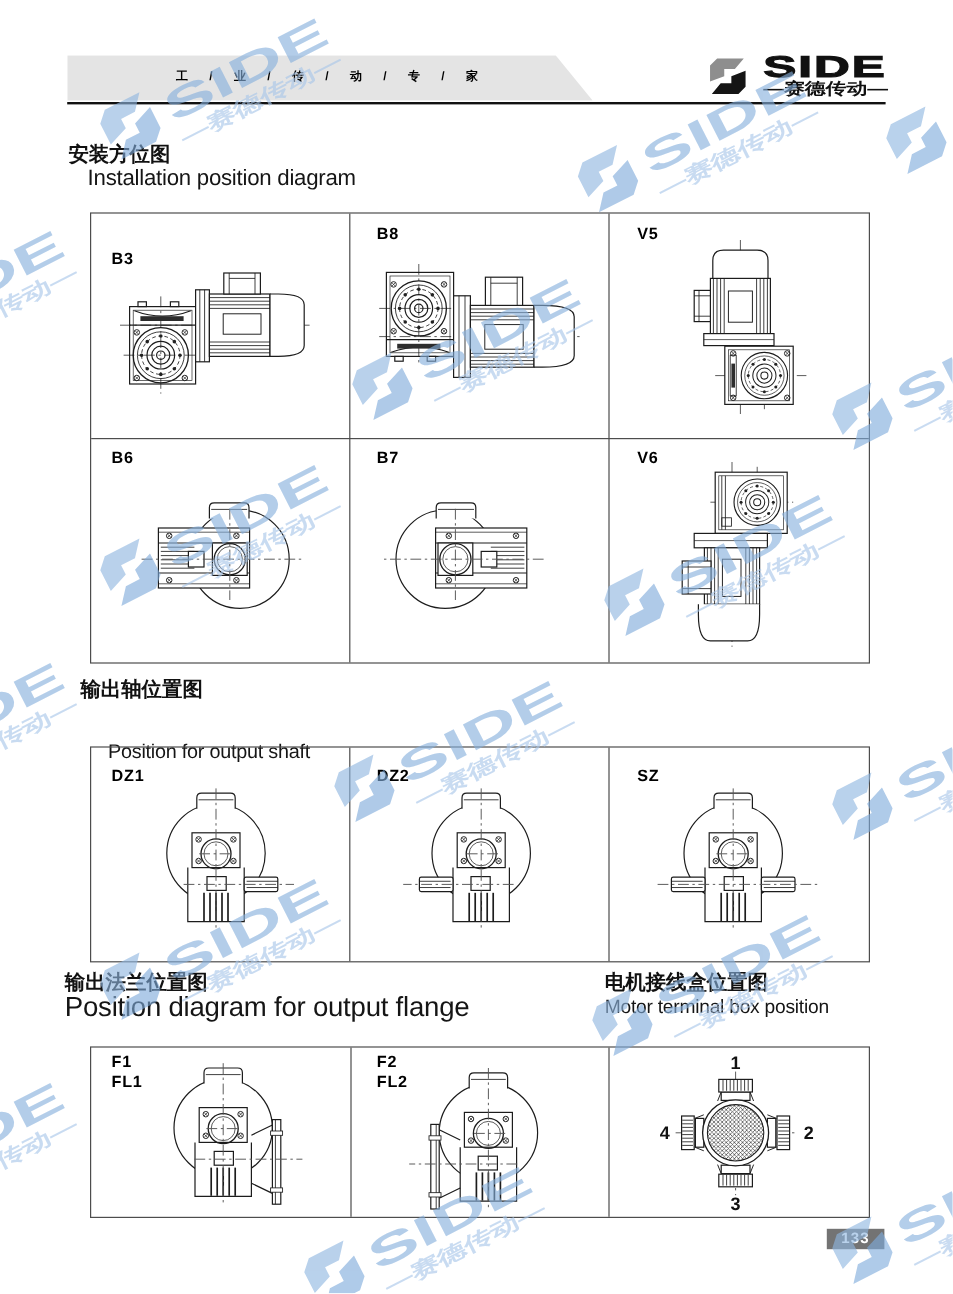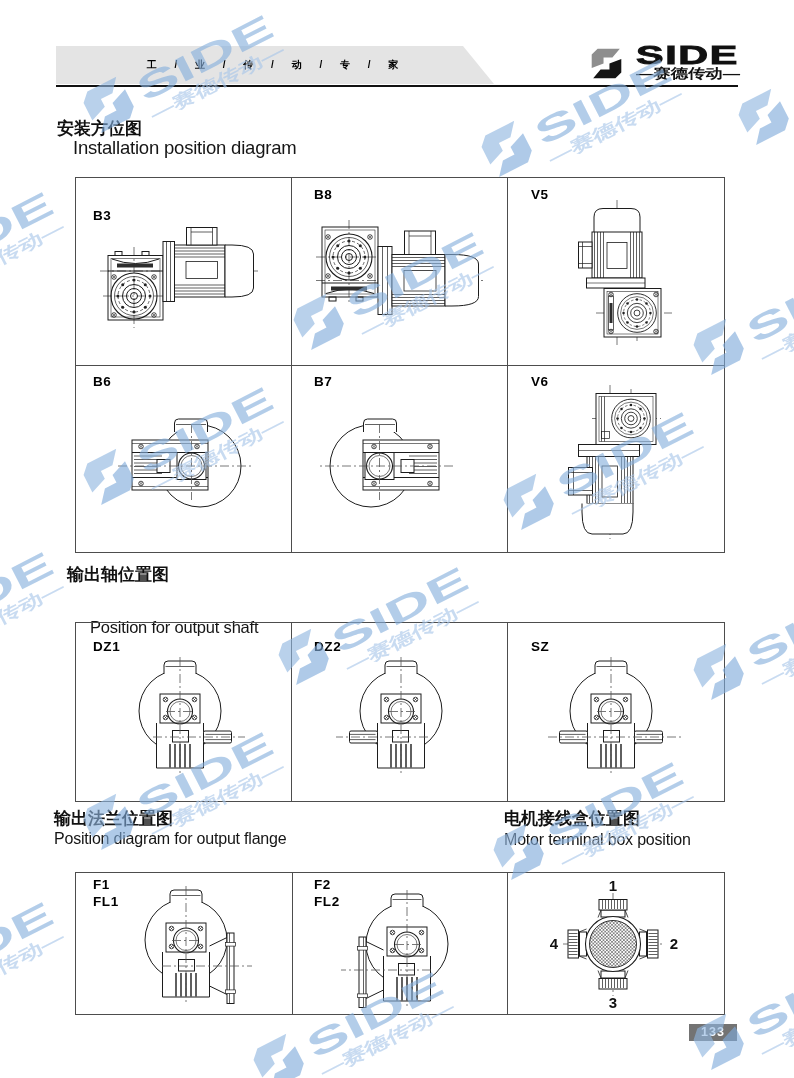--- a/index.html
+++ b/index.html
@@ -56,21 +56,21 @@
     <text x="56" y="58" textLength="104" lengthAdjust="spacingAndGlyphs" font-size="13.5" font-weight="bold" fill="#111">—赛德传动—</text>
   </svg>
 
   <div class="title-zh" style="left:57px;top:120px;">安装方位图</div>
   <div class="title-en" style="left:56px;top:138px;font-size:18.5px;margin-left:17px;">Installation position diagram</div>
 
   <div class="title-zh" style="left:67px;top:566px;">输出轴位置图</div>
   <div class="title-en" style="left:56px;top:617px;margin-left:34px;">Position for output shaft</div>
 
   <div class="title-zh" style="left:54px;top:810px;">输出法兰位置图</div>
-  <div class="title-en" style="left:54px;top:829px;font-size:16px;">Position diagram for output flange</div>
+  <div class="title-en" style="left:54px;top:829px;font-size:23px;">Position diagram for output flange</div>
 
   <div class="title-zh" style="left:504px;top:810px;">电机接线盒位置图</div>
   <div class="title-en" style="left:504px;top:830px;font-size:16px;">Motor  terminal box position</div>
 
   <div class="gtable" style="left:75px;top:177px;width:648px;height:374px;">
     <div class="vline" style="left:215px;"></div>
     <div class="vline" style="left:431px;"></div>
     <div class="hline" style="top:187px;"></div>
   </div>
 

